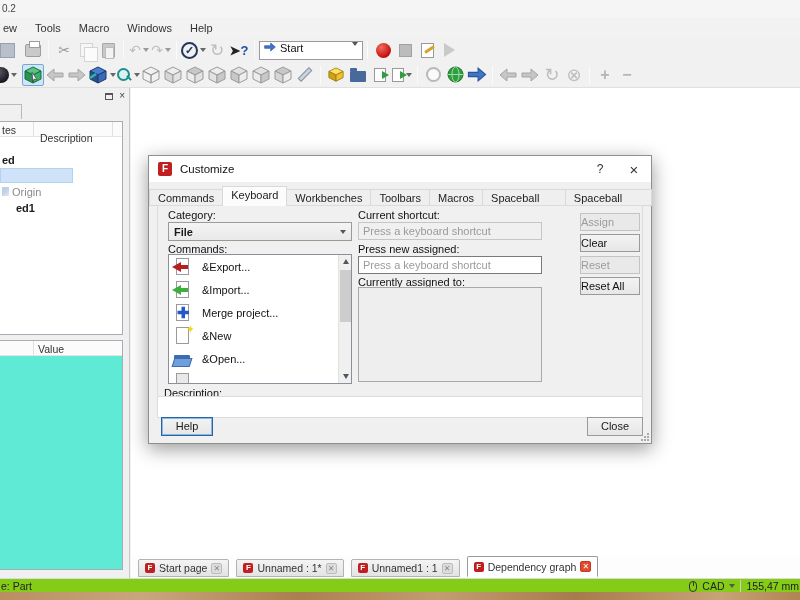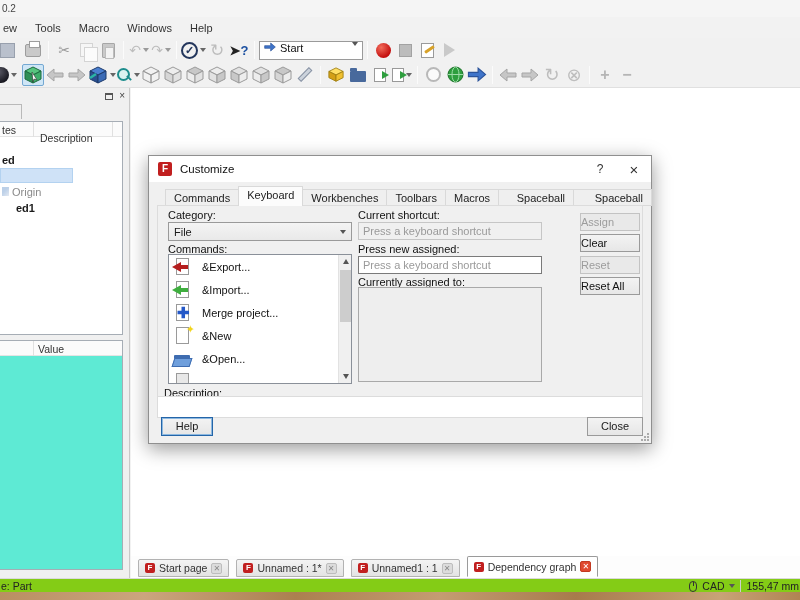--- a/index.html
+++ b/index.html
@@ -94,26 +94,26 @@
 
   
   .cube { width:20px; height:20px; }
 
   
   .dialog { position:absolute; left:148px; top:155px; width:504px; height:289px; background:#f0f0f0; border:1px solid #8f8f8f; box-shadow:0 5px 18px rgba(0,0,0,.4); }
   .dlg-titlebar { position:absolute; top:0; left:0; right:0; height:26px; background:#fff; display:flex; align-items:center; }
   .dlg-ico { width:14px; height:14px; background:#c11f1f; color:#fff; font-size:10px; font-weight:bold; line-height:14px; text-align:center; border-radius:2px; margin:0 8px 0 9px; }
   .dlg-title { font-size:11.5px; color:#111; flex:1; }
   .dlg-sysbtn { width:34px; height:26px; display:flex; align-items:center; justify-content:center; font-size:12px; color:#333; }
-  .dlg-tabs { position:absolute; top:30px; left:16px; display:flex; align-items:flex-end;text-align:right; }
+  .dlg-tabs { position:absolute; top:30px; left:0; display:flex; align-items:flex-end; }
   .dtab { height:17px; padding:2px 8px 0; font-size:11px; color:#222; background:#efefef; border:1px solid #d9d9d9; margin-right:-1px; }
   .dtab.sel { height:20px; background:#fcfcfc; border-bottom:none; position:relative; z-index:2; }
   .dlg-page { position:absolute; top:49px; left:8px; right:8px; height:213px; border:1px solid #dcdcdc; background:#f0f0f0; }
   .flabel { position:absolute; font-size:11px; color:#111; }
-  .combo-file { position:absolute; left:10px; top:16px; width:184px; height:19px; background:linear-gradient(#f4f4f4,#e9e9e9); border:1px solid #9a9a9a; display:flex; align-items:center; padding:0 5px; font-size:11px; }
+  .combo-file { position:absolute; left:10px; top:16px; width:184px; height:19px; background:linear-gradient(#f4f4f4,#e9e9e9); border:1px solid #9a9a9a; display:flex; align-items:center; padding:0 5px; font-size:11px;font-weight:bold; }
   .combo-file .lbl { flex:1; }
   .cmd-list { position:absolute; left:10px; top:48px; width:184px; height:130px; background:#fff; border:1px solid #8a9099; overflow:hidden; }
   .cmd-item { display:flex; align-items:center; gap:9px; height:23px; padding-left:4px; font-size:11px; color:#111; }
   .scrollbar { position:absolute; right:0; top:0; bottom:0; width:13px; background:#f0f0f0; border-left:1px solid #e2e2e2; }
   .sb-arrow { position:absolute; left:0; width:13px; height:13px; display:flex; align-items:center; justify-content:center; }
   .tri-up { width:0; height:0; border-left:3.5px solid transparent; border-right:3.5px solid transparent; border-bottom:5px solid #555; }
   .tri-dn { width:0; height:0; border-left:3.5px solid transparent; border-right:3.5px solid transparent; border-top:5px solid #555; }
   .sb-thumb { position:absolute; left:1px; top:15px; width:11px; height:52px; background:#cdcdcd; }
   .txtfield { position:absolute; height:18px; font-size:11px; color:#9a9a9a; padding:2px 4px; }
   .txtfield.off { background:#f0f0f0; border:1px solid #c6c6c6; }

